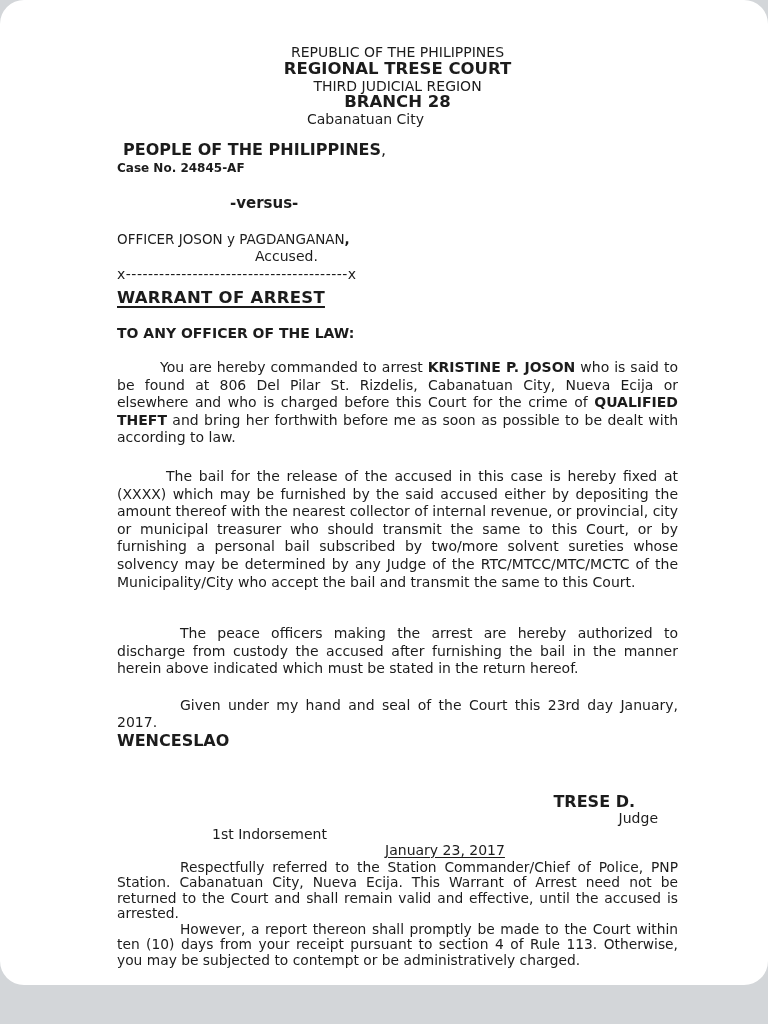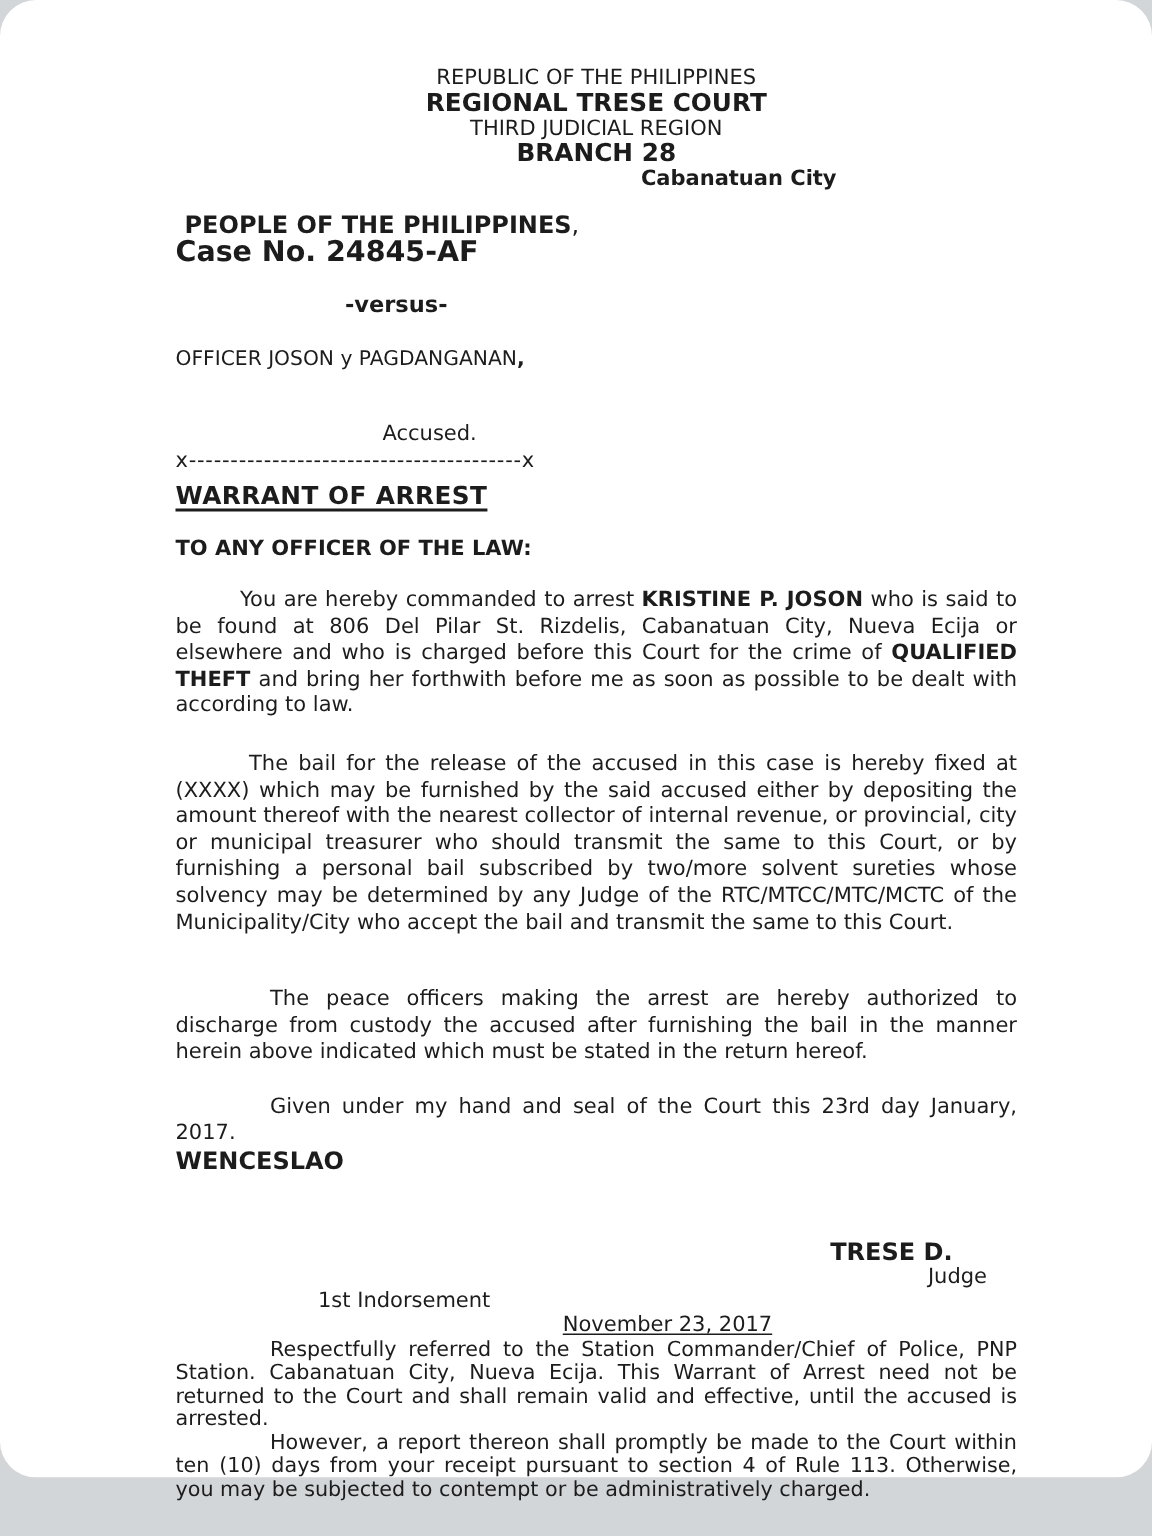--- a/index.html
+++ b/index.html
@@ -22,28 +22,28 @@
   }
   .footer-strip { width: 768px; height: 39px; background: #d3d6d9; }
 
   .b { font-weight: bold; }
   .u { text-decoration: underline; text-underline-offset: 2px; }
   .c { text-align: center; }
   .s16 { font-size: 16px; }
   .s17 { font-size: 16.5px; }
 
   .hdr { line-height: 16.8px; }
-  .hdr .city { text-align: center; padding-left: 190px; font-weight: bold; }
+  .hdr .city { padding-left: 190px; }
 
   .party-line { margin-top: 13px; font-size: 16px; line-height: 18px; padding-left: 6px; }
   .plaintiff-line { display: flex; justify-content: space-between; padding-left: 141px; padding-right: 27px; line-height: 18px; }
-  .case-no { font-size: 19px; line-height: 18px; }
+  .case-no { font-size: 12px; line-height: 18px; }
   .versus { margin-top: 17px; margin-left: 113px; font-size: 15px; line-height: 18px; }
   .accused-line { margin-top: 19px; font-size: 13.5px; line-height: 17px; }
-  .accused-role { margin-left: 138px; line-height: 17px; margin-top: 33px; }
+  .accused-role { margin-left: 138px; line-height: 17px; }
   .divider { line-height: 18px; letter-spacing: 0.5px; }
   .alias-line { text-align: right; padding-right: 10px; line-height: 18px; }
   .alias-line .mark { display: inline-block; margin-left: 10px; }
   .doc-title {
     margin-top: 5px;
     font-size: 16.5px;
     letter-spacing: 0.3px;
     text-decoration: underline;
     text-underline-offset: 3px;
     text-decoration-thickness: 2px;
@@ -113,20 +113,20 @@
   </div>
 
   <div>
     <div class="b sig2">WENCESLAO</div>
     <div class="b sig1">TRESE D.</div>
     <div class="sig3">Judge</div>
   </div>
 
   <div>
     <div class="ind-head">1st Indorsement</div>
-    <div class="ind-date u">November 23, 2017</div>
+    <div class="ind-date u">January 23, 2017</div>
     <p class="ipara ind3 first">Respectfully referred to the Station Commander/Chief of Police, PNP Station. Cabanatuan City, Nueva Ecija. This Warrant of Arrest need not be returned to the Court and shall remain valid and effective, until the accused is arrested.</p>
     <p class="ipara ind3">However, a report thereon shall promptly be made to the Court within ten (10) days from your receipt pursuant to section 4 of Rule 113. Otherwise, you may be subjected to contempt or be administratively charged.</p>
   </div>
 
 </div>
 
 <div class="footer-strip"></div>
 
 </body></html>

